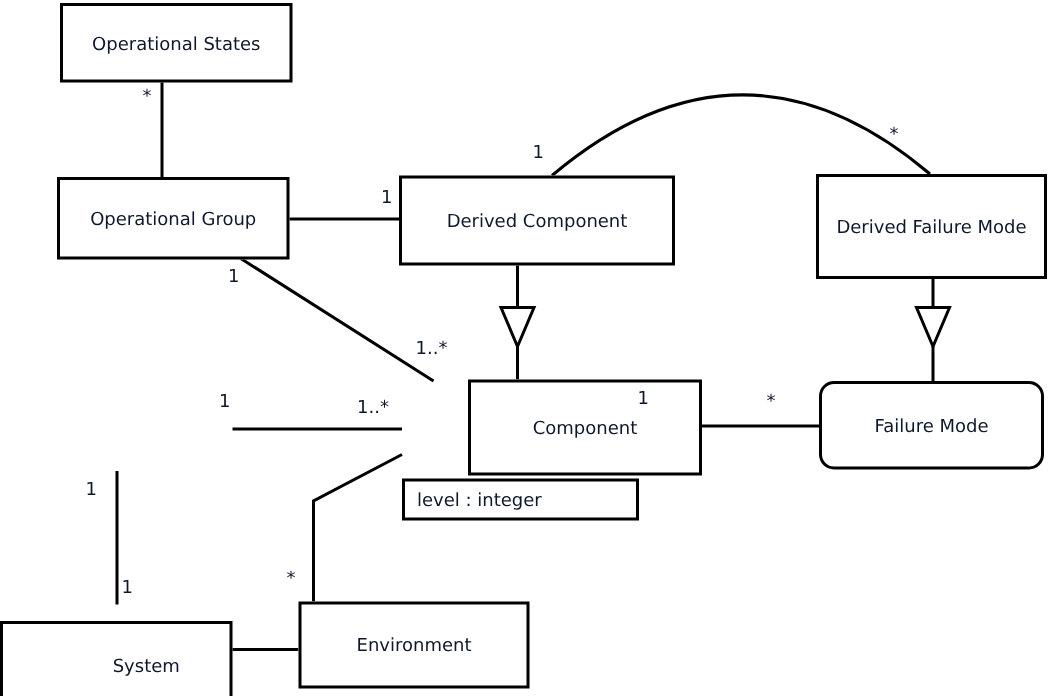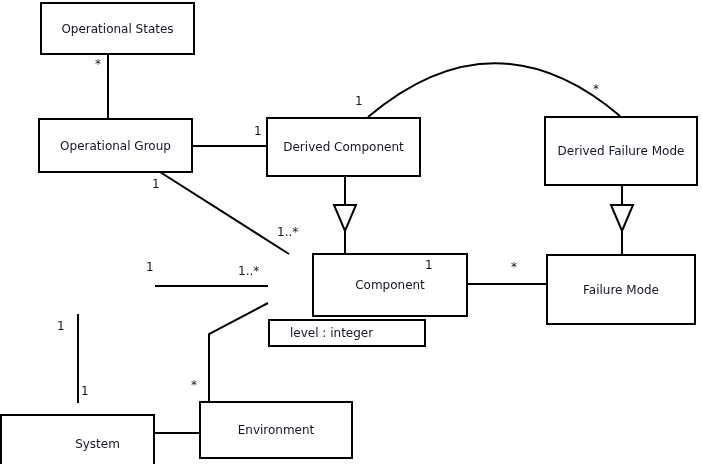--- a/index.html
+++ b/index.html
@@ -9,21 +9,21 @@
     font-family:"DejaVu Sans", sans-serif; color:#0f172a;
   }
   #wires { position:absolute; left:0; top:0; width:702px; height:464px; }
   .cls {
     position:absolute; box-sizing:border-box;
     background:#ffffff; border:2px solid #000000;
     display:flex; align-items:center; justify-content:center;
     font-size:12px; line-height:14px; white-space:nowrap;
   }
   .cls.attr {
-    justify-content:flex-start; padding-left:20px;
+    justify-content:flex-start; padding-left:8px;
   }
   .mult {
     position:absolute; font-size:12px; line-height:14px;
     background:transparent; z-index:5; white-space:nowrap;
   }
 </style>
 </head>
 <body>
 
 <div id="canvas">
@@ -54,29 +54,29 @@
 
     <polyline points="268,303 209,334 209,401" fill="none" stroke="#000" stroke-width="2"></polyline>
 
     <line x1="154" y1="433" x2="199" y2="433" stroke="#000" stroke-width="2"></line>
   </svg>
 
   <div class="cls" style="left:40px; top:2px; width:155px; height:53px;">Operational States</div>
 
   <div class="cls" style="left:38px; top:118px; width:155px; height:55px;">Operational Group</div>
 
-  <div class="cls" style="left:266px; top:117px; width:155px; height:60px;">Derived Component</div>
+  <div class="cls" style="left:266px; top:117px; width:184px; height:60px;">Derived Component</div>
 
   <div class="cls" style="left:544px; top:116px; width:154px; height:70px;">Derived Failure Mode</div>
 
 
   <div class="cls" style="left:268px; top:253px; width:156px; height:64px;margin-left:44px;">Component</div>
   <div class="cls attr" style="left:268px; top:319px; width:158px; height:28px;">level : integer</div>
 
-  <div class="cls" style="left:546px; top:254px; width:150px; height:71px;">Failure Mode</div>
+  <div class="cls" style="left:546px; top:254px; width:150px; height:59px;border-radius:10px;">Failure Mode</div>
 
   <div class="cls" style="left:0px; top:414px; width:155px; height:59px;padding-left:40px;">System</div>
 
   <div class="cls" style="left:199px; top:401px; width:154px; height:58px;">Environment</div>
 
   <span class="mult" style="left:95px;  top:57px;">*</span>
   <span class="mult" style="left:254px; top:124px;">1</span>
   <span class="mult" style="left:152px; top:177px;">1</span>
   <span class="mult" style="left:277px; top:225px;">1..*</span>
   <span class="mult" style="left:355px; top:94px;">1</span>

